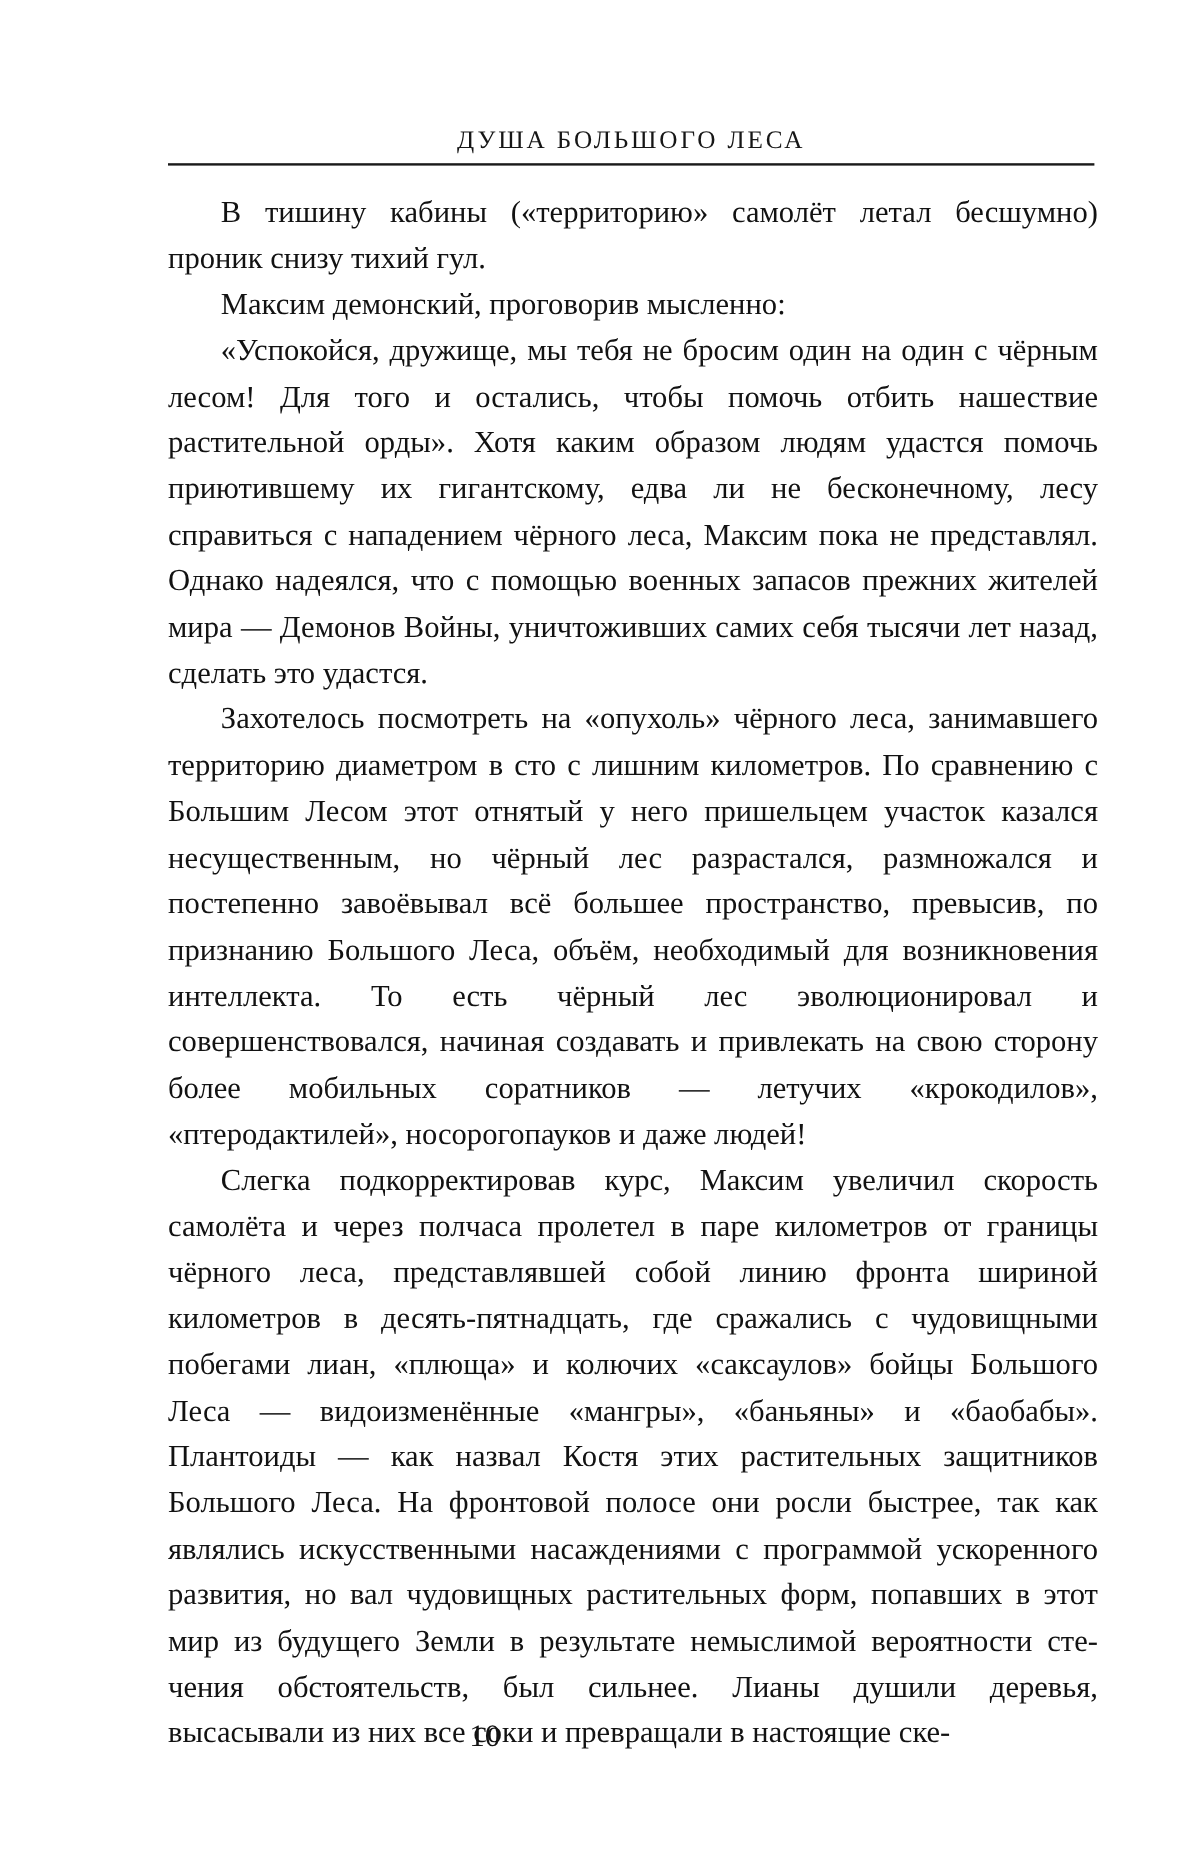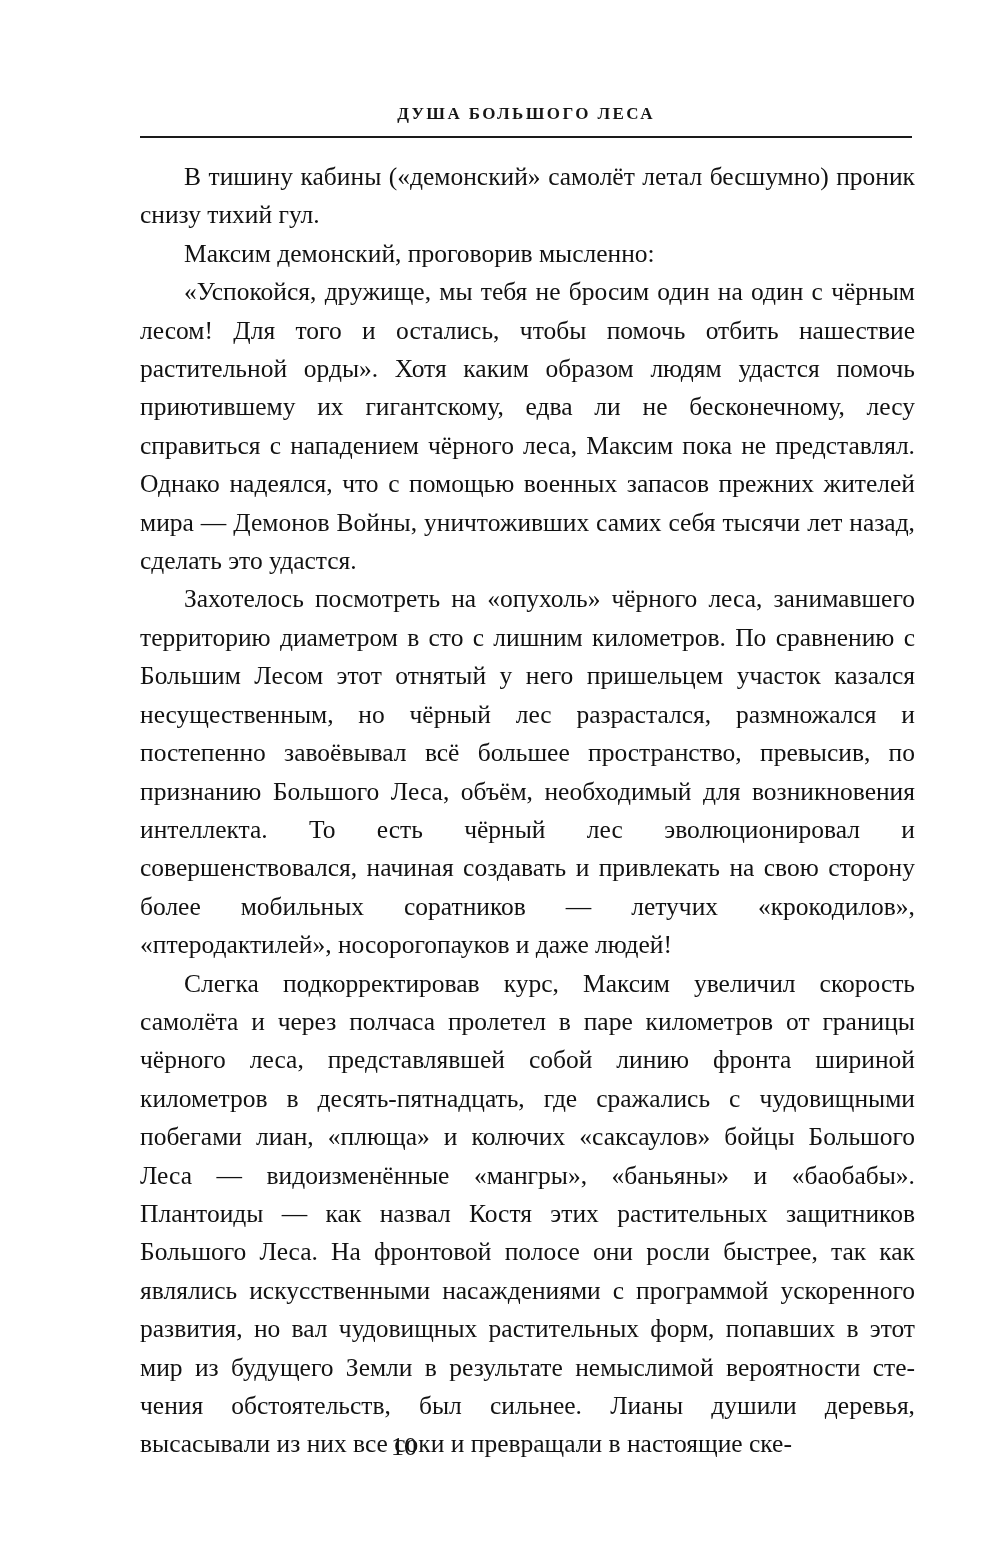--- a/index.html
+++ b/index.html
@@ -22,25 +22,24 @@
     width: 1000px;
     height: 1552px;
     background: #ffffff;
   }
   .running-head {
     position: absolute;
     left: 140px;
     top: 104px;
     width: 772px;
     text-align: center;
-    font-size: 17px;
+    font-size: 21px;
     letter-spacing: 2.4px;
     color: #161616;
     font-family: "Liberation Serif", "DejaVu Serif", serif;
-    font-weight: bold;
   }
   .head-rule {
     position: absolute;
     left: 140px;
     top: 136px;
     width: 772px;
     height: 2px;
     background: #1a1a1a;
   }
   .body-text {
@@ -72,21 +71,21 @@
 </head>
 <body>
 
 <div class="page">
 
   <div class="running-head">ДУША БОЛЬШОГО ЛЕСА</div>
 
   <div class="head-rule"></div>
 
   <div class="body-text">
-    <p>В тишину кабины («демонский» самолёт летал бесшумно) проник снизу тихий гул.</p>
+    <p>В тишину кабины («территорию» самолёт летал бесшумно) проник снизу тихий гул.</p>
     <p>Максим демонский, проговорив мысленно:</p>
     <p>«Успокойся, дружище, мы тебя не бросим один на один с чёрным лесом! Для того и остались, чтобы помочь отбить нашествие растительной орды». Хотя каким образом людям удастся помочь приютившему их гигантскому, едва ли не бесконечному, лесу справиться с нападением чёрного леса, Максим пока не представлял. Однако надеялся, что с помо­щью военных запасов прежних жителей мира — Демонов Войны, уничтоживших самих себя тысячи лет назад, сделать это удастся.</p>
     <p>Захотелось посмотреть на «опухоль» чёрного леса, зани­мавшего территорию диаметром в сто с лишним километров. По сравнению с Большим Лесом этот отнятый у него при­шельцем участок казался несущественным, но чёрный лес разрастался, размножался и постепенно завоёвывал всё боль­шее пространство, превысив, по признанию Большого Леса, объём, необходимый для возникновения интеллекта. То есть чёрный лес эволюционировал и совершенствовался, начиная создавать и привлекать на свою сторону более мобильных соратников — летучих «крокодилов», «птеродактилей», носо­рогопауков и даже людей!</p>
     <p>Слегка подкорректировав курс, Максим увеличил скорость самолёта и через полчаса пролетел в паре километров от гра­ницы чёрного леса, представлявшей собой линию фронта шириной километров в десять-пятнадцать, где сражались с чудовищными побегами лиан, «плюща» и колючих «сак­саулов» бойцы Большого Леса — видоизменённые «мангры», «баньяны» и «баобабы». Плантоиды — как назвал Костя этих растительных защитников Большого Леса. На фронтовой полосе они росли быстрее, так как являлись искусственными насаждениями с программой ускоренного развития, но вал чудовищных растительных форм, попавших в этот мир из будущего Земли в результате немыслимой вероятности сте­чения обстоятельств, был сильнее. Лианы душили деревья, высасывали из них все соки и превращали в настоящие ске-</p>
   </div>
 
   <div class="folio">10</div>
 
 </div>
 

